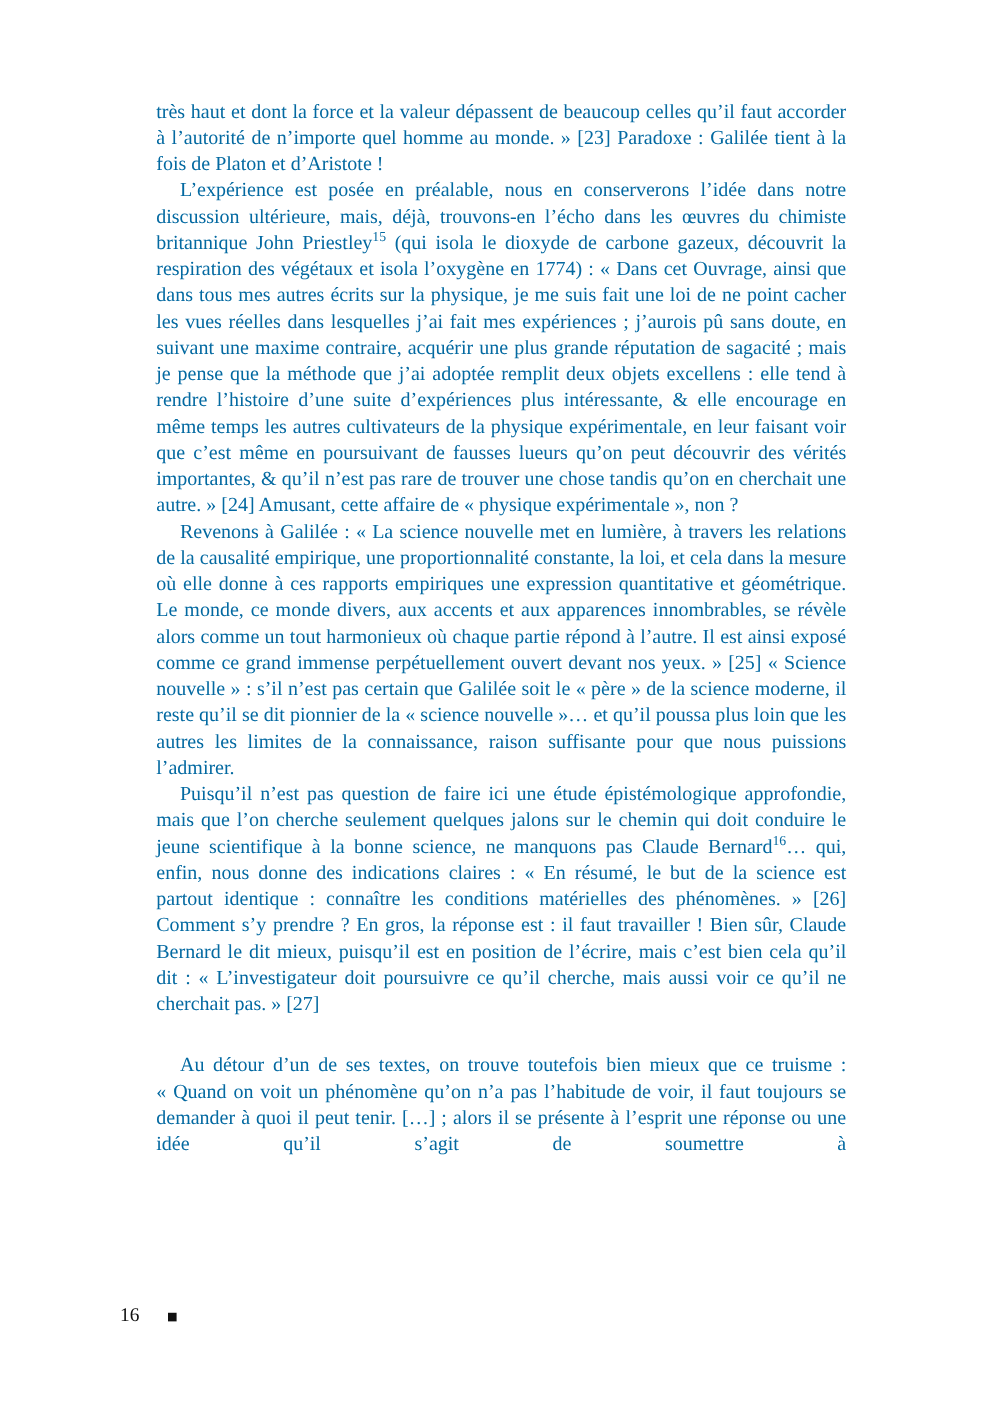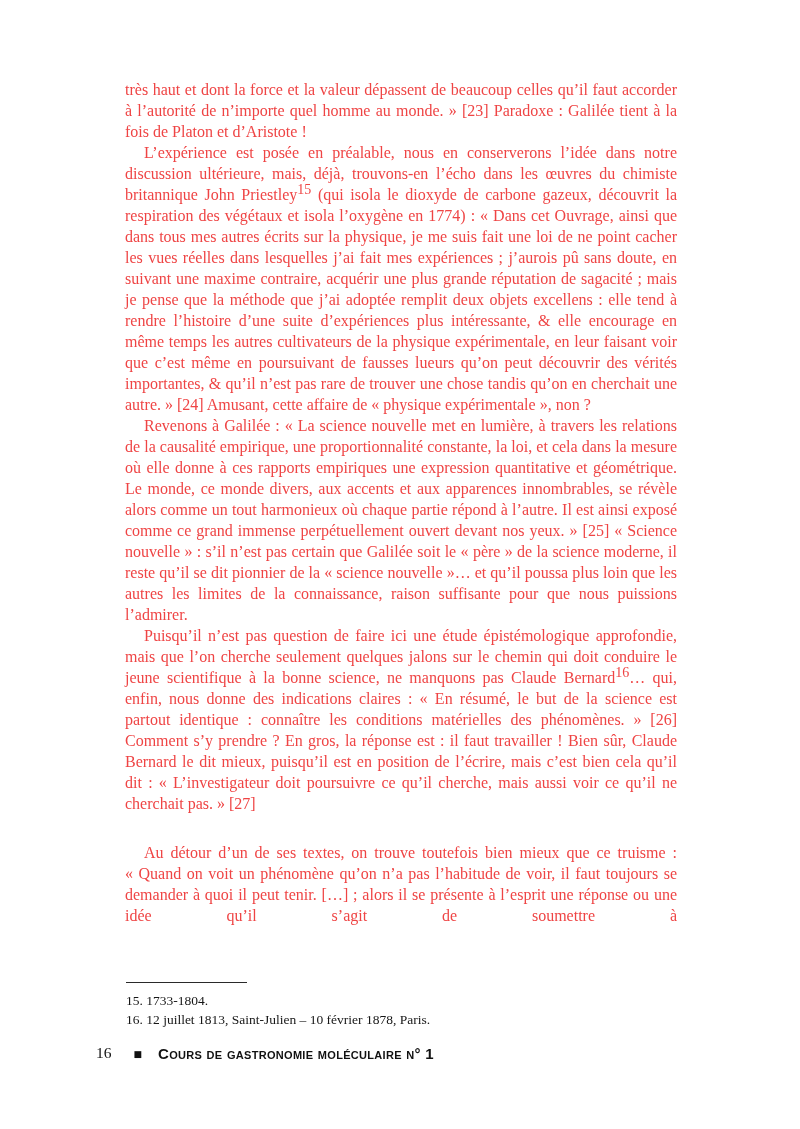--- a/index.html
+++ b/index.html
@@ -18,28 +18,28 @@
   }
   
   .text-block {
     position: absolute;
     left: 125px;
     top: 79px;
     width: 552px;
     font-family: "Liberation Serif", "DejaVu Serif", serif;
     font-size: 16px;
     line-height: 21px;
-    color: #ef4444;
+    color: #0369a1;
     text-align: justify;
   }
   .par { margin: 0; padding: 0; }
   .par.indent { text-indent: 19px; }
   .par.continues { text-align-last: justify; margin-top: 28px; }
   sup.fn-ref {
-    font-size: 14px;
+    font-size: 11px;
     line-height: 0;
     vertical-align: super;
   }
   
   .footnotes {
     position: absolute;
     left: 126px;
     top: 982px;
     width: 552px;
     font-family: "Liberation Serif", "DejaVu Serif", serif;
@@ -95,25 +95,19 @@
     <p class="par indent"><span>L’expérience est posée en préalable, nous en conserverons l’idée dans notre discussion ultérieure, mais, déjà, trouvons-en l’écho dans les œuvres du chimiste britannique John Priestley</span><sup class="fn-ref">15</sup><span> (qui isola le dioxyde de carbone gazeux, découvrit la respiration des végétaux et isola l’oxygène en 1774)&nbsp;: «&nbsp;Dans cet Ouvrage, ainsi que dans tous mes autres écrits sur la physique, je me suis fait une loi de ne point cacher les vues réelles dans lesquelles j’ai fait mes expériences&nbsp;; j’aurois pû sans doute, en suivant une maxime contraire, acquérir une plus grande réputation de sagacité&nbsp;; mais je pense que la méthode que j’ai adoptée remplit deux objets excellens&nbsp;: elle tend à rendre l’histoire d’une suite d’expériences plus intéressante, &amp; elle encourage en même temps les autres cultivateurs de la physique expérimentale, en leur faisant voir que c’est même en poursuivant de fausses lueurs qu’on peut découvrir des vérités importantes, &amp; qu’il n’est pas rare de trouver une chose tandis qu’on en cherchait une autre.&nbsp;» [24] Amusant, cette affaire de «&nbsp;physique expérimentale&nbsp;», non&nbsp;?</span></p>
 
     <p class="par indent">Revenons à Galilée&nbsp;: «&nbsp;La science nouvelle met en lumière, à travers les relations de la causalité empirique, une proportionnalité constante, la loi, et cela dans la mesure où elle donne à ces rapports empiriques une expression quantitative et géométrique. Le monde, ce monde divers, aux accents et aux apparences innombrables, se révèle alors comme un tout harmonieux où chaque partie répond à l’autre. Il est ainsi exposé comme ce grand immense perpétuellement ouvert devant nos yeux.&nbsp;» [25] «&nbsp;Science nouvelle&nbsp;»&nbsp;: s’il n’est pas certain que Galilée soit le «&nbsp;père&nbsp;» de la science moderne, il reste qu’il se dit pionnier de la «&nbsp;science nouvelle&nbsp;»… et qu’il poussa plus loin que les autres les limites de la connaissance, raison suffisante pour que nous puissions l’admirer.</p>
 
     <p class="par indent"><span>Puisqu’il n’est pas question de faire ici une étude épistémologique approfondie, mais que l’on cherche seulement quelques jalons sur le chemin qui doit conduire le jeune scientifique à la bonne science, ne manquons pas Claude Bernard</span><sup class="fn-ref">16</sup><span>… qui, enfin, nous donne des indications claires&nbsp;: «&nbsp;En résumé, le but de la science est partout identique&nbsp;: connaître les conditions matérielles des phénomènes.&nbsp;» [26] Comment s’y prendre&nbsp;? En gros, la réponse est&nbsp;: il faut travailler&nbsp;! Bien sûr, Claude Bernard le dit mieux, puisqu’il est en position de l’écrire, mais c’est bien cela qu’il dit&nbsp;: «&nbsp;L’investigateur doit poursuivre ce qu’il cherche, mais aussi voir ce qu’il ne cherchait pas.&nbsp;» [27]</span></p>
 
     <p class="par indent continues">Au détour d’un de ses textes, on trouve toutefois bien mieux que ce truisme&nbsp;: «&nbsp;Quand on voit un phénomène qu’on n’a pas l’habitude de voir, il faut toujours se demander à quoi il peut tenir. […]&nbsp;; alors il se présente à l’esprit une réponse ou une idée qu’il s’agit de soumettre à</p>
 
   </main>
 
-  <div class="footnotes">
-    <div class="fn-rule"></div>
-    <p class="fn">15. 1733-1804.</p>
-    <p class="fn">16. 12 juillet 1813, Saint-Julien – 10 février 1878, Paris.</p>
-  </div>
 
   <footer class="page-footer">
     <span class="pagenum">16</span>
     <span class="footer-bullet">■</span>
-    <span class="booktitle">Cours de gastronomie moléculaire n° 1</span>
   </footer>
 
 </div>
 
 </body></html>

